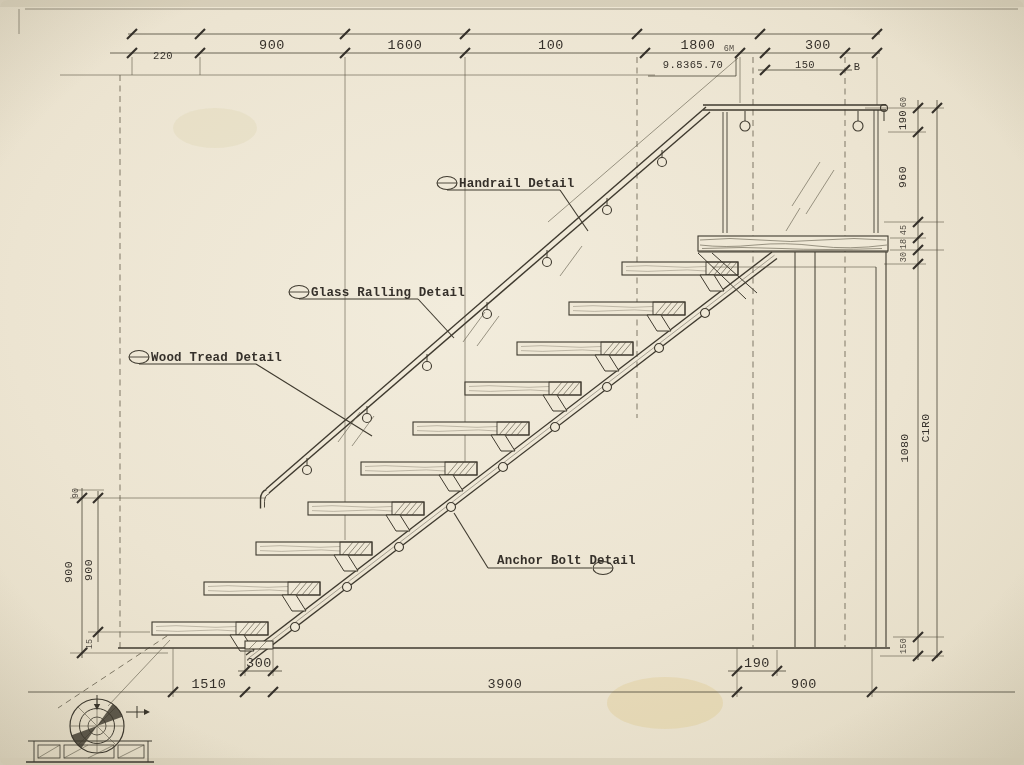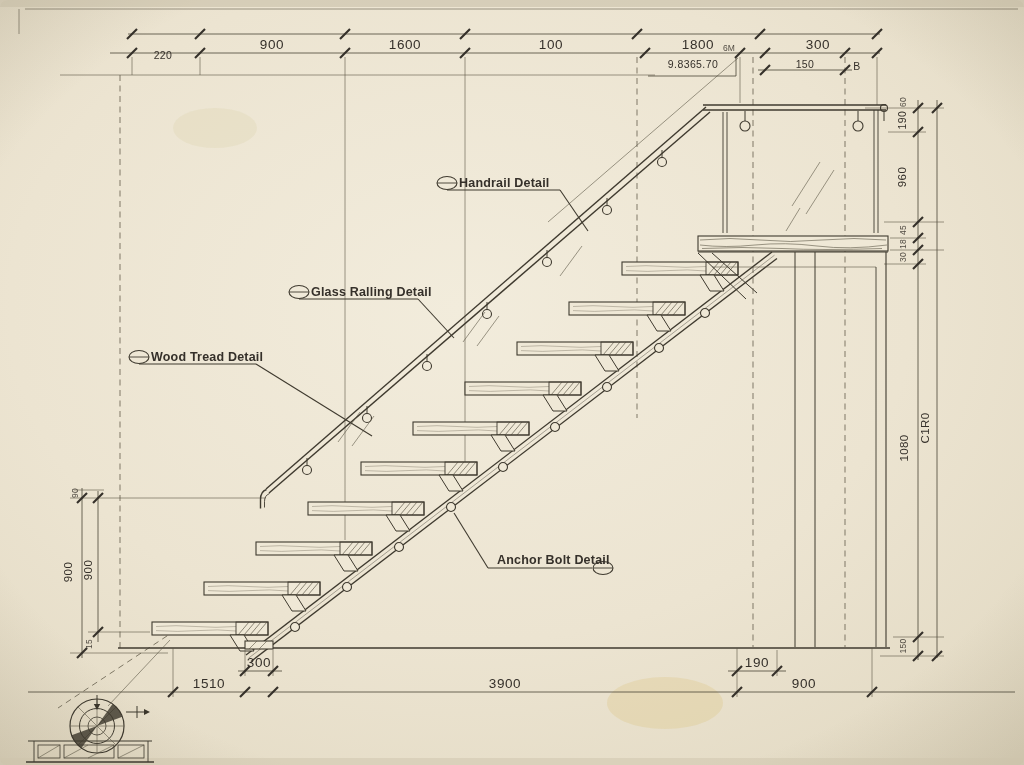--- a/index.html
+++ b/index.html
@@ -1,17 +1,17 @@
 <!DOCTYPE html>
 <html><head>
 <meta charset="utf-8">
 <style>
   html,body{margin:0;padding:0;background:#cfc6b0;}
   .stage{width:1024px;height:765px;position:relative;overflow:hidden;
-         font-family:Liberation Sans, sans-serif;border-radius:7px;}
+         font-family:Liberation Mono, monospace;border-radius:7px;}
   svg{display:block;}
   text{fill:#35302a;}
   .dim{font-size:13.5px;letter-spacing:.6px;}
   .dimS{font-size:10.5px;letter-spacing:.4px;}
   .dimT{font-size:8.5px;letter-spacing:.2px;opacity:.85;}
   .dimR{font-size:11.5px;letter-spacing:.4px;}
   .callout{font-size:12.5px;font-weight:bold;letter-spacing:.2px;}
   .ln{stroke:#3f3a2f;fill:none;}
   .thin{stroke:#5c5646;stroke-width:.7;fill:none;opacity:.85;}
   .dash{stroke:#6b6453;stroke-width:.85;fill:none;stroke-dasharray:6 4.5;}

